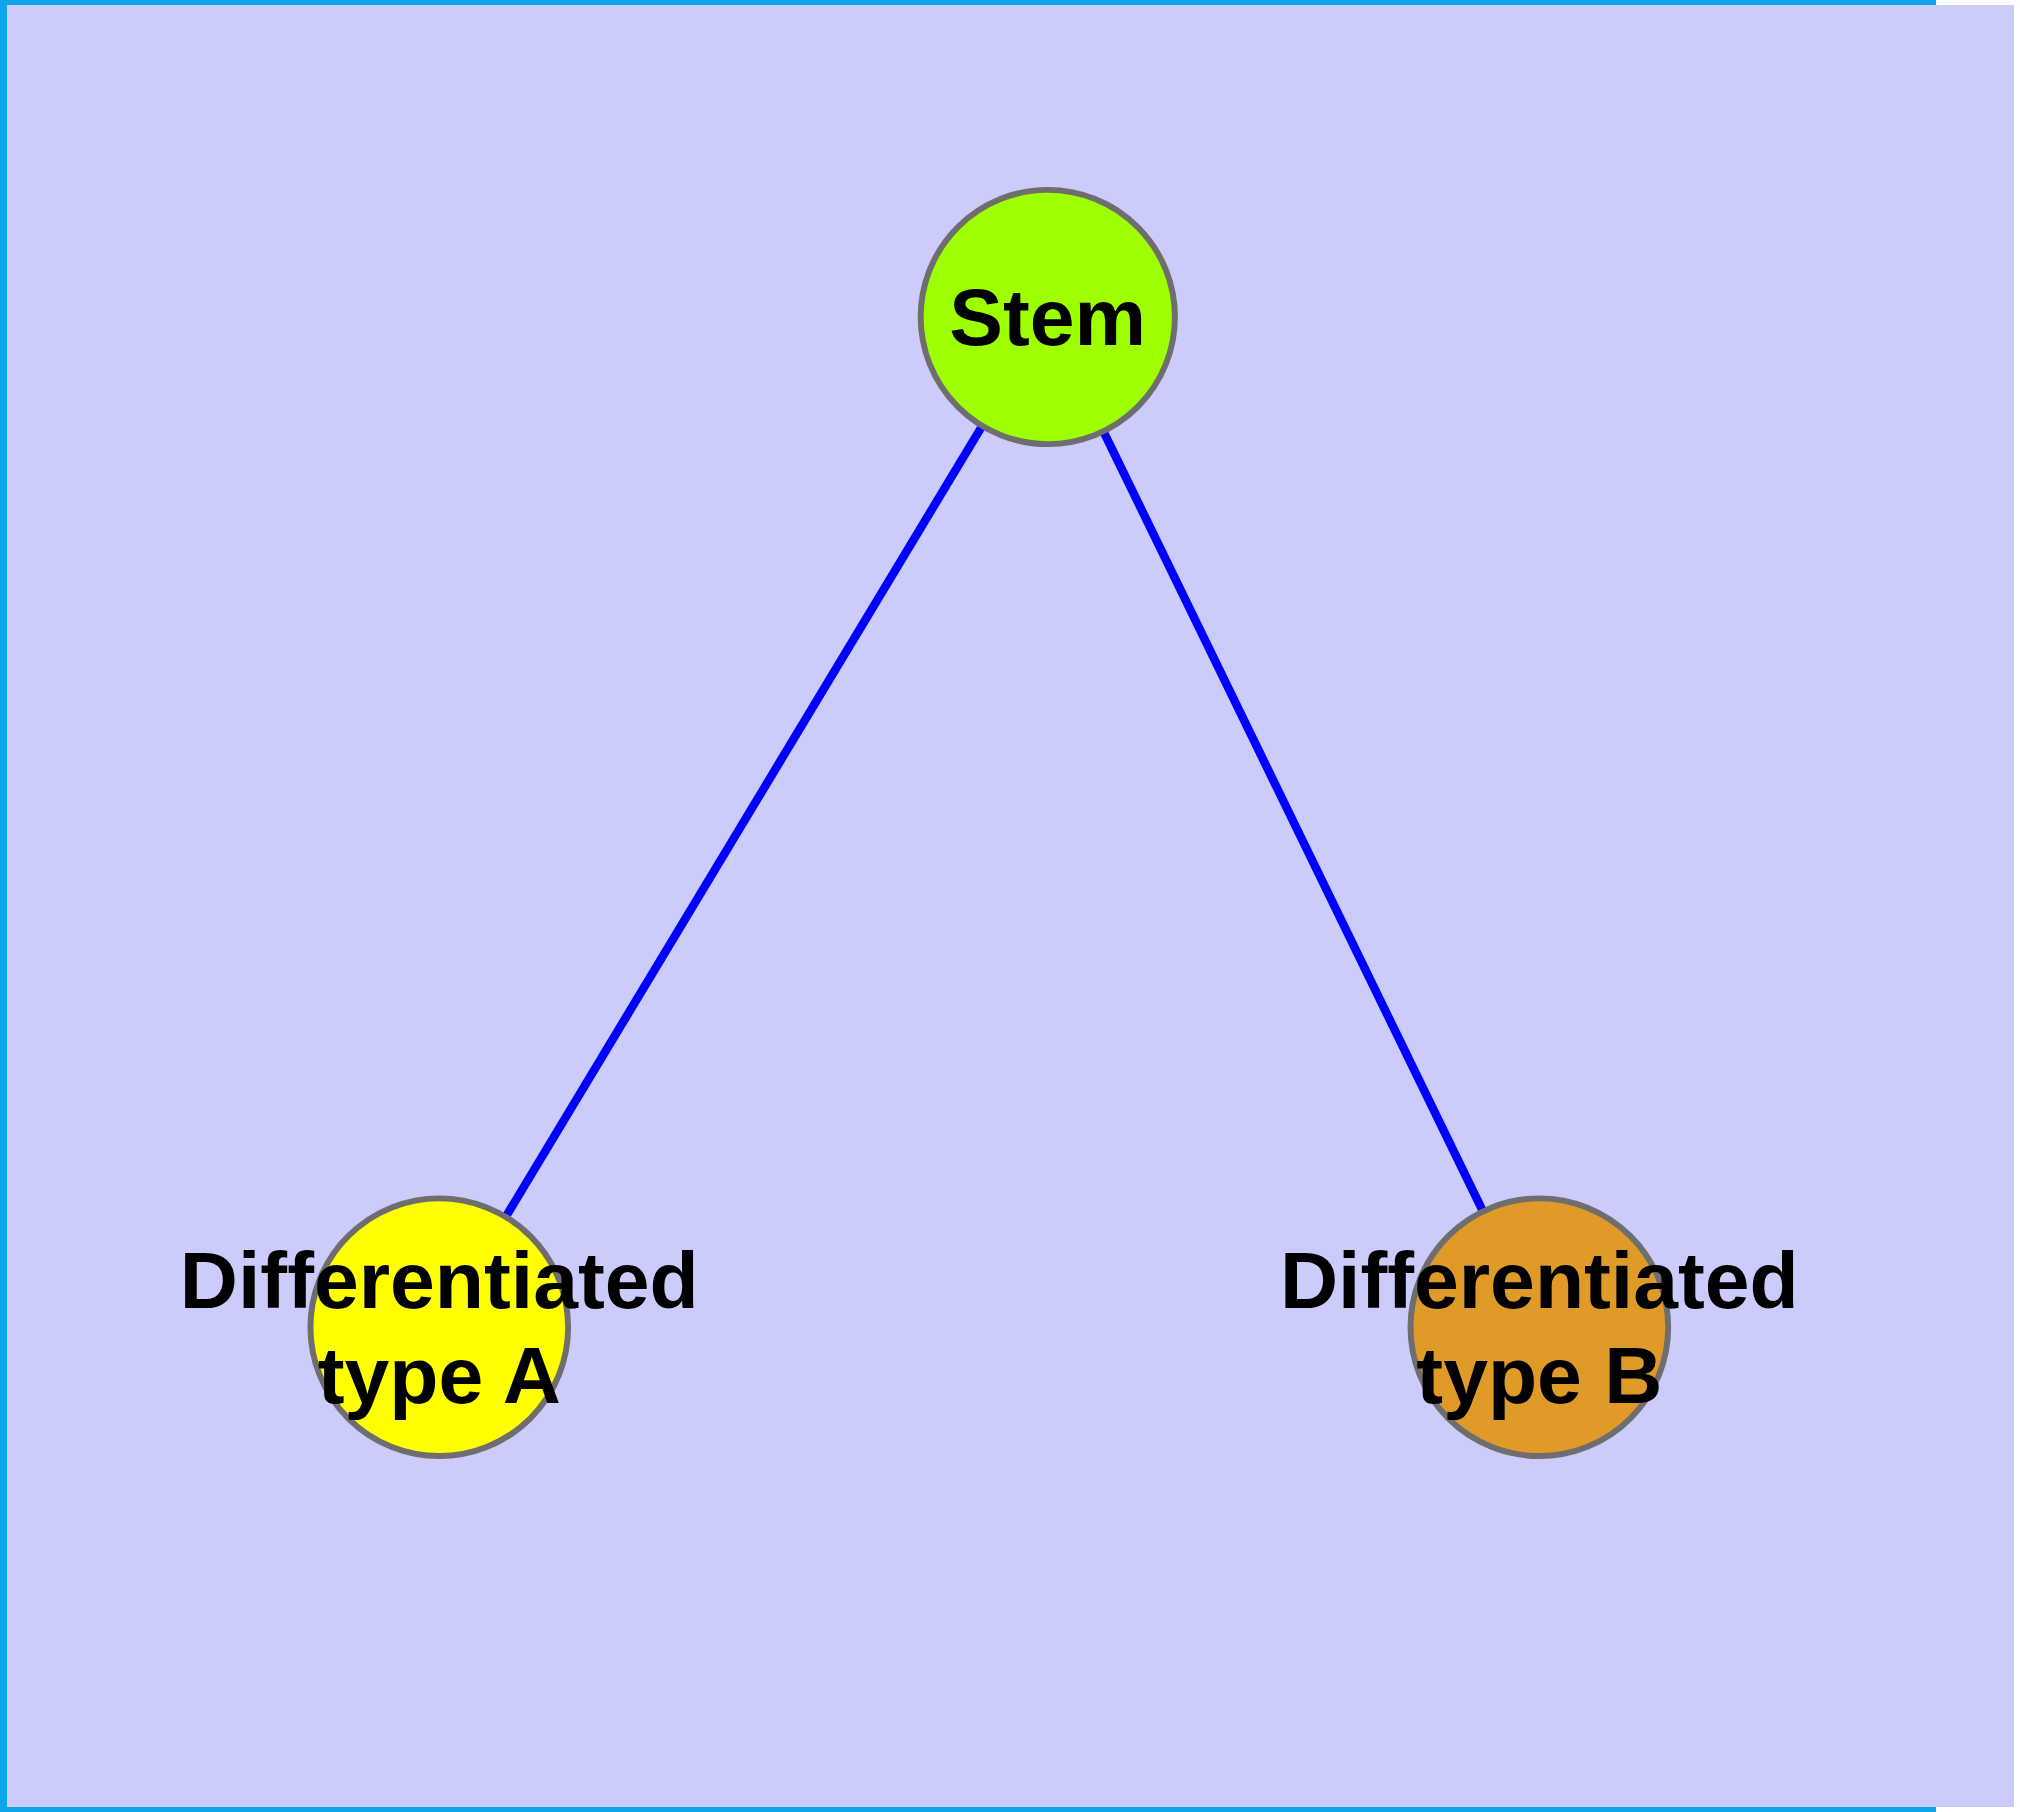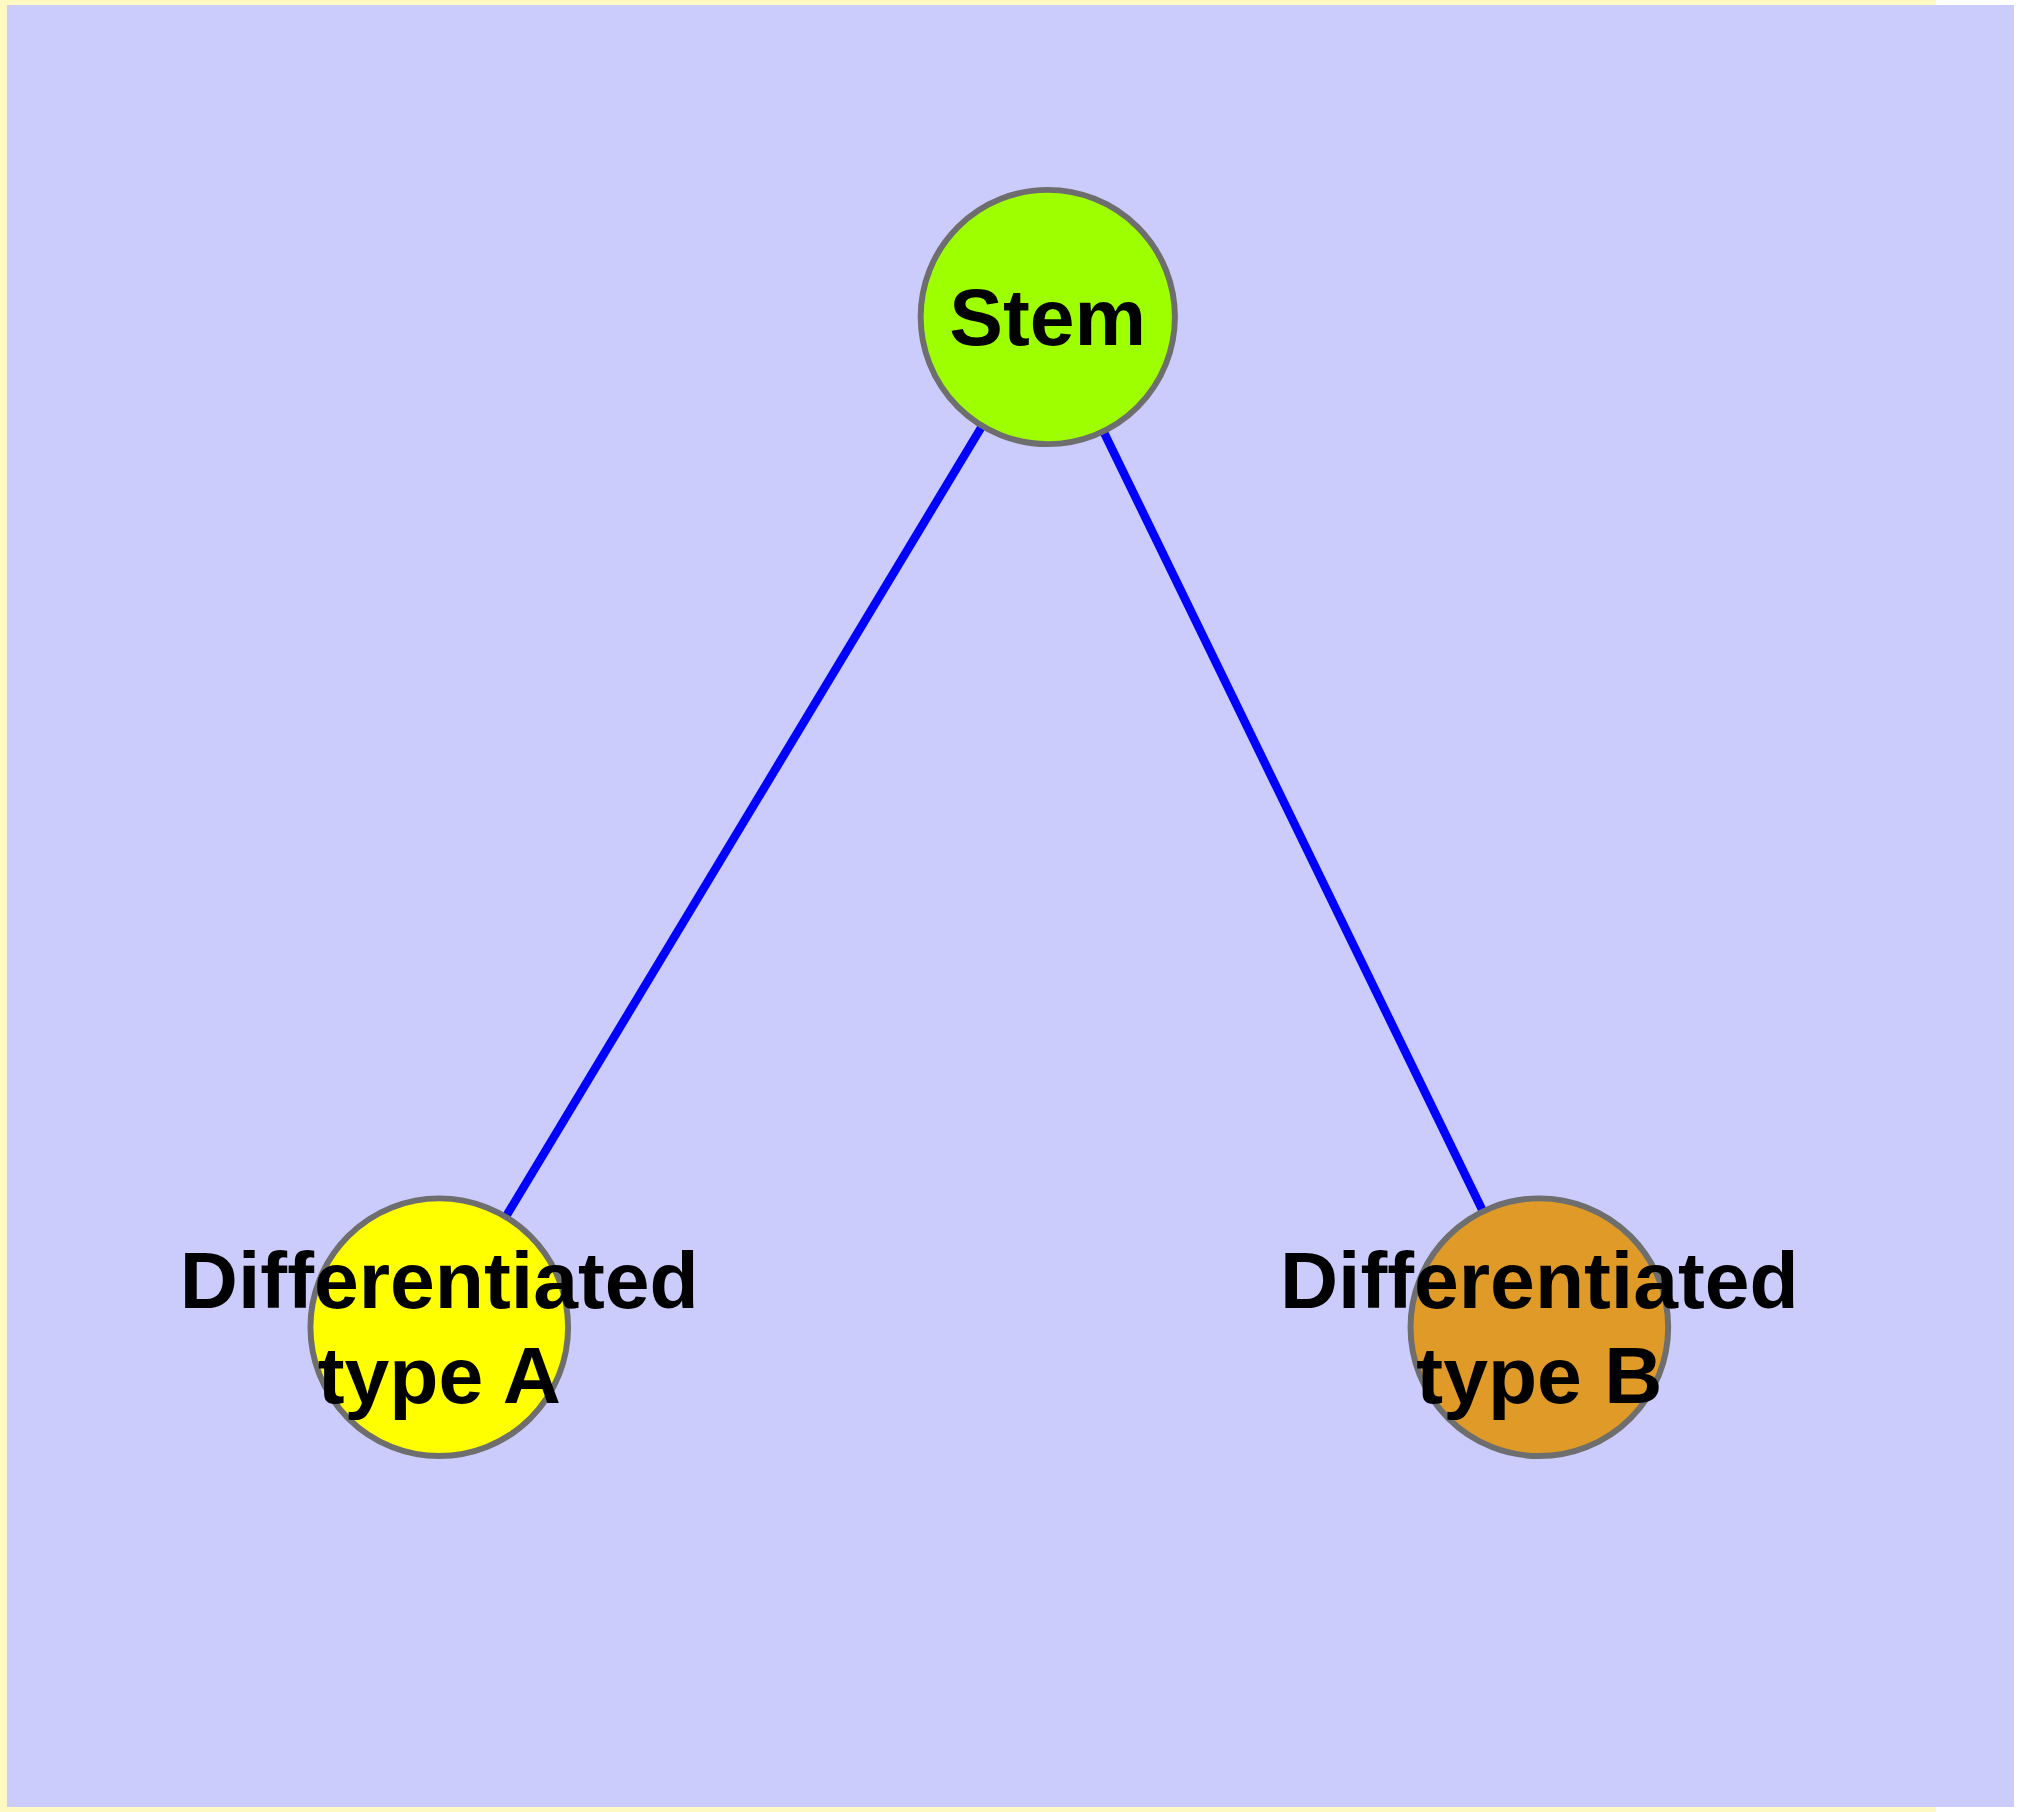--- a/index.html
+++ b/index.html
@@ -11,21 +11,21 @@
   body {
     width: 2021px;
     height: 1812px;
     overflow: hidden;
     font-family: "Liberation Sans", sans-serif;
   }
   #figure {
     position: relative;
     width: 1936px;
     height: 1812px;
-    background: #fef9c3;
+    background: #0ea5e9;
   }
   #canvas {
     position: absolute;
     left: 0;
     top: 0;
     width: 2021px;
     height: 1812px;
     display: block;
   }
   .plot-bg {

